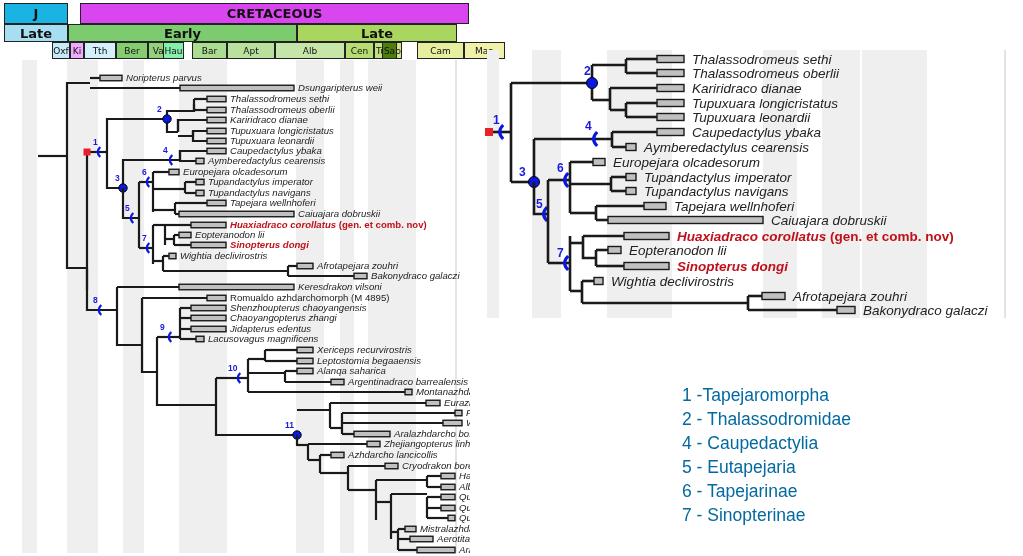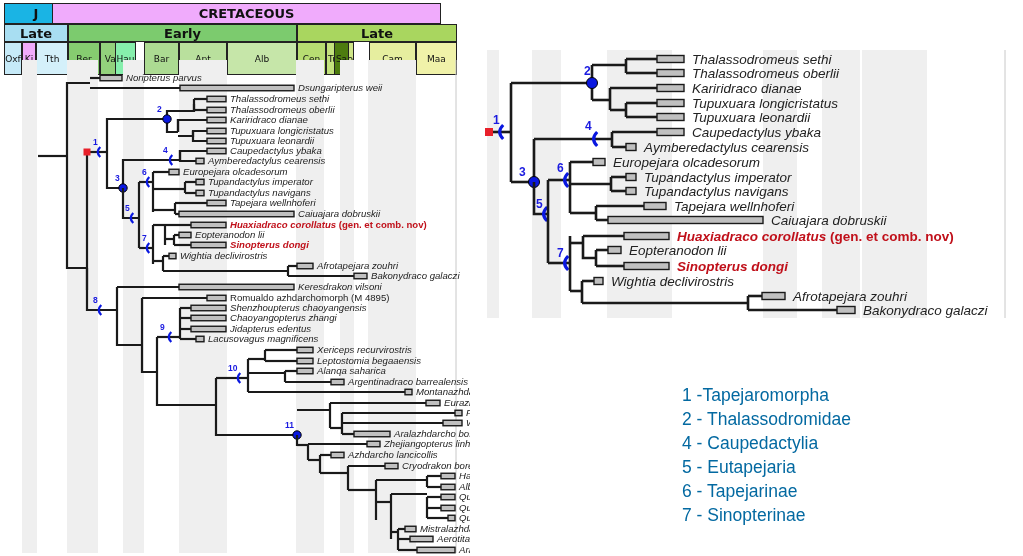--- a/index.html
+++ b/index.html
@@ -1,33 +1,33 @@
 <!DOCTYPE html>
 <html><head>
 <meta charset="utf-8">
 <style>
   html,body{margin:0;padding:0;background:#ffffff;}
   body{width:1023px;height:556px;position:relative;overflow:hidden;font-family:"Liberation Sans",sans-serif;}
   #timescale{position:absolute;left:4px;top:3px;width:453px;height:56px;}
   .ts-cell{position:absolute;box-sizing:border-box;border:1px solid #222;display:flex;align-items:center;justify-content:center;font-family:"DejaVu Sans",sans-serif;color:#111;overflow:hidden;white-space:nowrap;}
   .ts-row0{top:0;height:21px;font-weight:bold;font-size:13px;}
   .ts-row1{top:21px;height:18px;font-weight:bold;font-size:13px;}
-  .ts-row2{top:39px;height:33px;font-size:9px;}
+  .ts-row2{top:39px;height:17px;font-size:9px;margin-left:48px;}
   #tree-left{position:absolute;left:0;top:60px;}
   #tree-right{position:absolute;left:470px;top:40px;}
   #legend{position:absolute;left:682px;top:383px;color:#3a6aa8;font-size:17.5px;line-height:24px;}
   #legend div{white-space:nowrap;}
   svg text{font-family:"Liberation Sans",sans-serif;}
 </style>
 </head>
 <body>
 
 <div id="timescale">
   <div class="ts-cell ts-row0" style="left: 0px; width: 64px; background: rgb(26, 180, 228);">J</div>
-  <div class="ts-cell ts-row0" style="left: 48px; width: 389px; background: #f0abfc;">CRETACEOUS</div>
+  <div class="ts-cell ts-row0" style="left: 76px; width: 389px; background: #d946ef;">CRETACEOUS</div>
 
   <div class="ts-cell ts-row1" style="left: 0px; width: 64px; background: rgb(168, 222, 242);">Late</div>
   <div class="ts-cell ts-row1" style="left: 64px; width: 229px; background: rgb(124, 203, 110);">Early</div>
   <div class="ts-cell ts-row1" style="left: 293px; width: 160px; background: rgb(169, 214, 95);">Late</div>
 
   <div class="ts-cell ts-row2" style="left: 0px; width: 18px; background: rgb(198, 234, 248);">Oxf</div>
   <div class="ts-cell ts-row2" style="left: 18px; width: 14px; background: #f0abfc;">Ki</div>
   <div class="ts-cell ts-row2" style="left: 32px; width: 32px; background: rgb(212, 240, 250);">Tth</div>
   <div class="ts-cell ts-row2" style="left: 64px; width: 32px; background: rgb(134, 204, 112);">Ber</div>
   <div class="ts-cell ts-row2" style="left: 96px; width: 23px; background: rgb(147, 209, 124);">Val</div>

